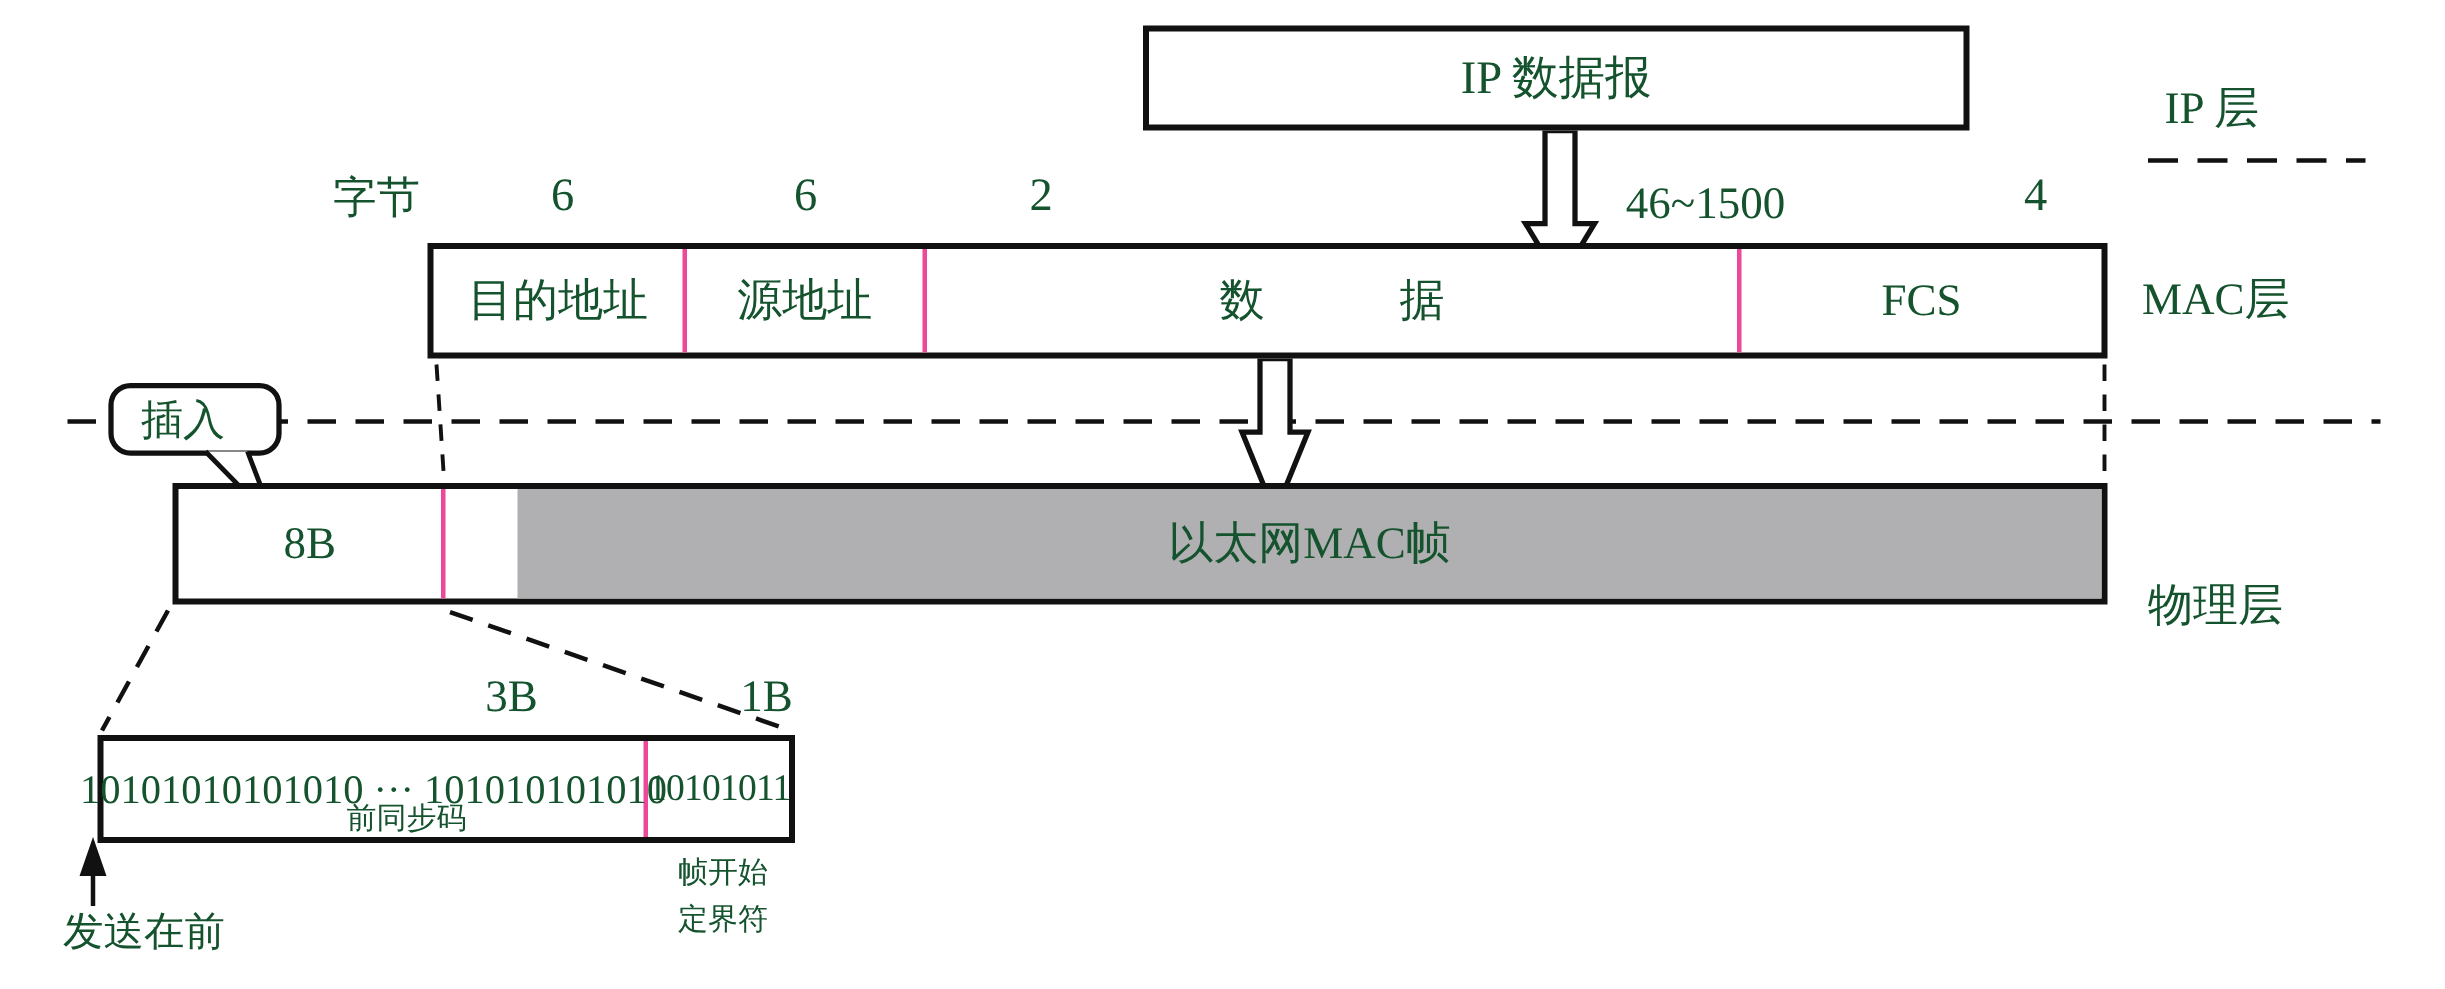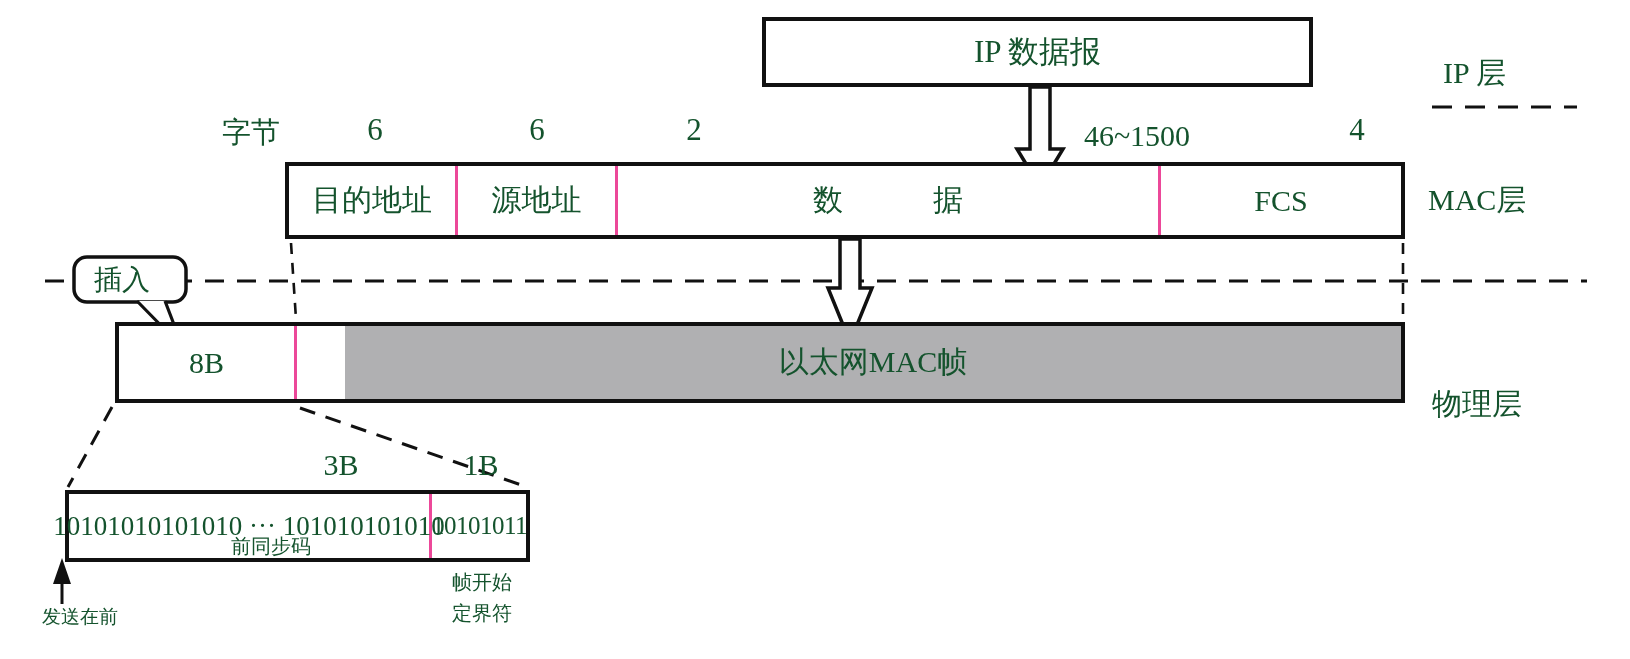--- a/index.html
+++ b/index.html
@@ -67,25 +67,25 @@
   </div>
 
   <div class="box" style="left:115px;top:322px;width:1290px;height:81px;text-align:right;">
     <div class="cell sep" style="width:175px;">8B</div>
     <div class="cell" style="flex: 1 1 0%; background: rgb(176, 176, 178); margin-left: 48px;">以太网MAC帧</div>
   </div>
 
   <div class="abs flexctr" style="left:74px;top:257px;width:96px;height:45px;font-size:28px;">插入</div>
 
   <div class="lbl ctr" style="left:341px;top:449px;font-size:30px;">3B</div>
-  <div class="lbl ctr" style="left:481px;top:449px;font-size:30px;">1B</div>
+  <div class="lbl ctr" style="left:511px;top:449px;font-size:30px;">1B</div>
 
   <div class="box" style="left:65px;top:490px;width:465px;height:72px;">
     <div class="cell sep" style="width:360px;font-size:27px;">10101010101010 ··· 101010101010</div>
     <div class="cell" style="flex:1;font-size:25px;letter-spacing:-0.5px;">10101011</div>
   </div>
 
   <div class="lbl ctr" style="left:271px;top:536px;font-size:20px;">前同步码</div>
   <div class="lbl ctr" style="left:482px;top:567px;font-size:20px;line-height:31px;text-align:center;white-space:pre-line;">帧开始
 定界符</div>
-  <div class="lbl" style="left:42px;top:607px;font-size:19px;">发送在前</div>
+  <div class="lbl" style="left:42px;top:607px;font-size:27px;">发送在前</div>
 
 </div>
 
 </body></html>

